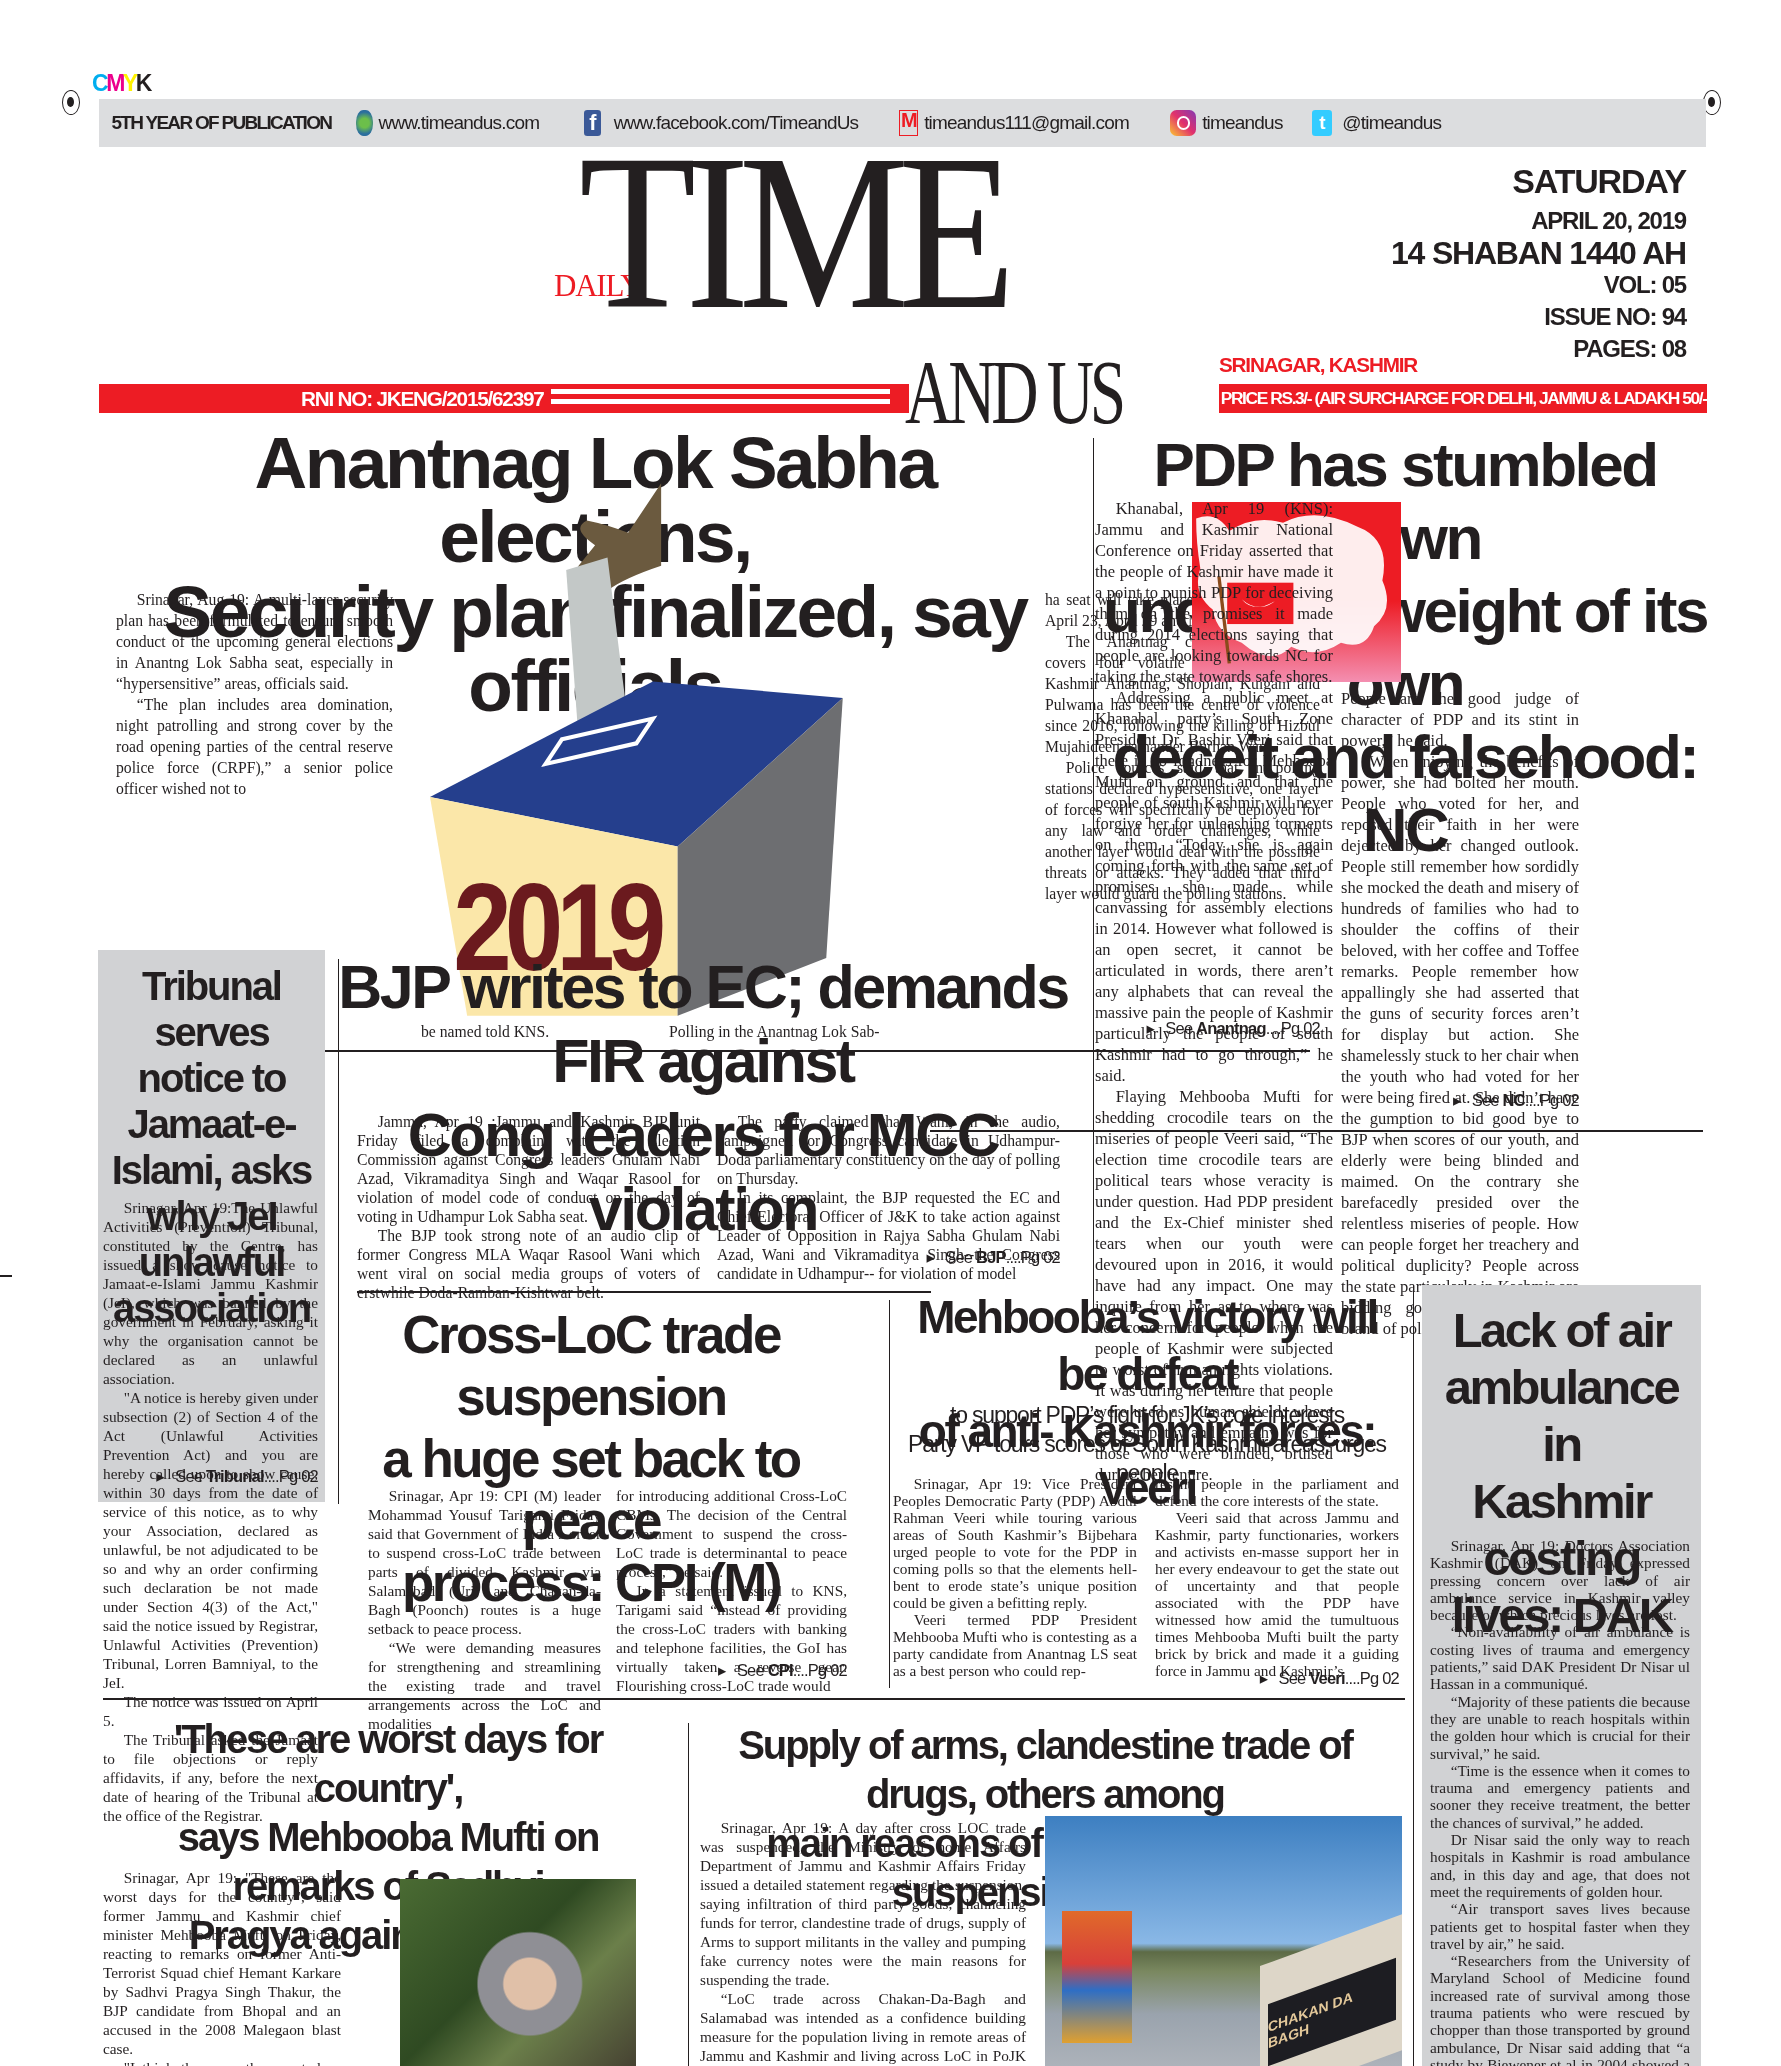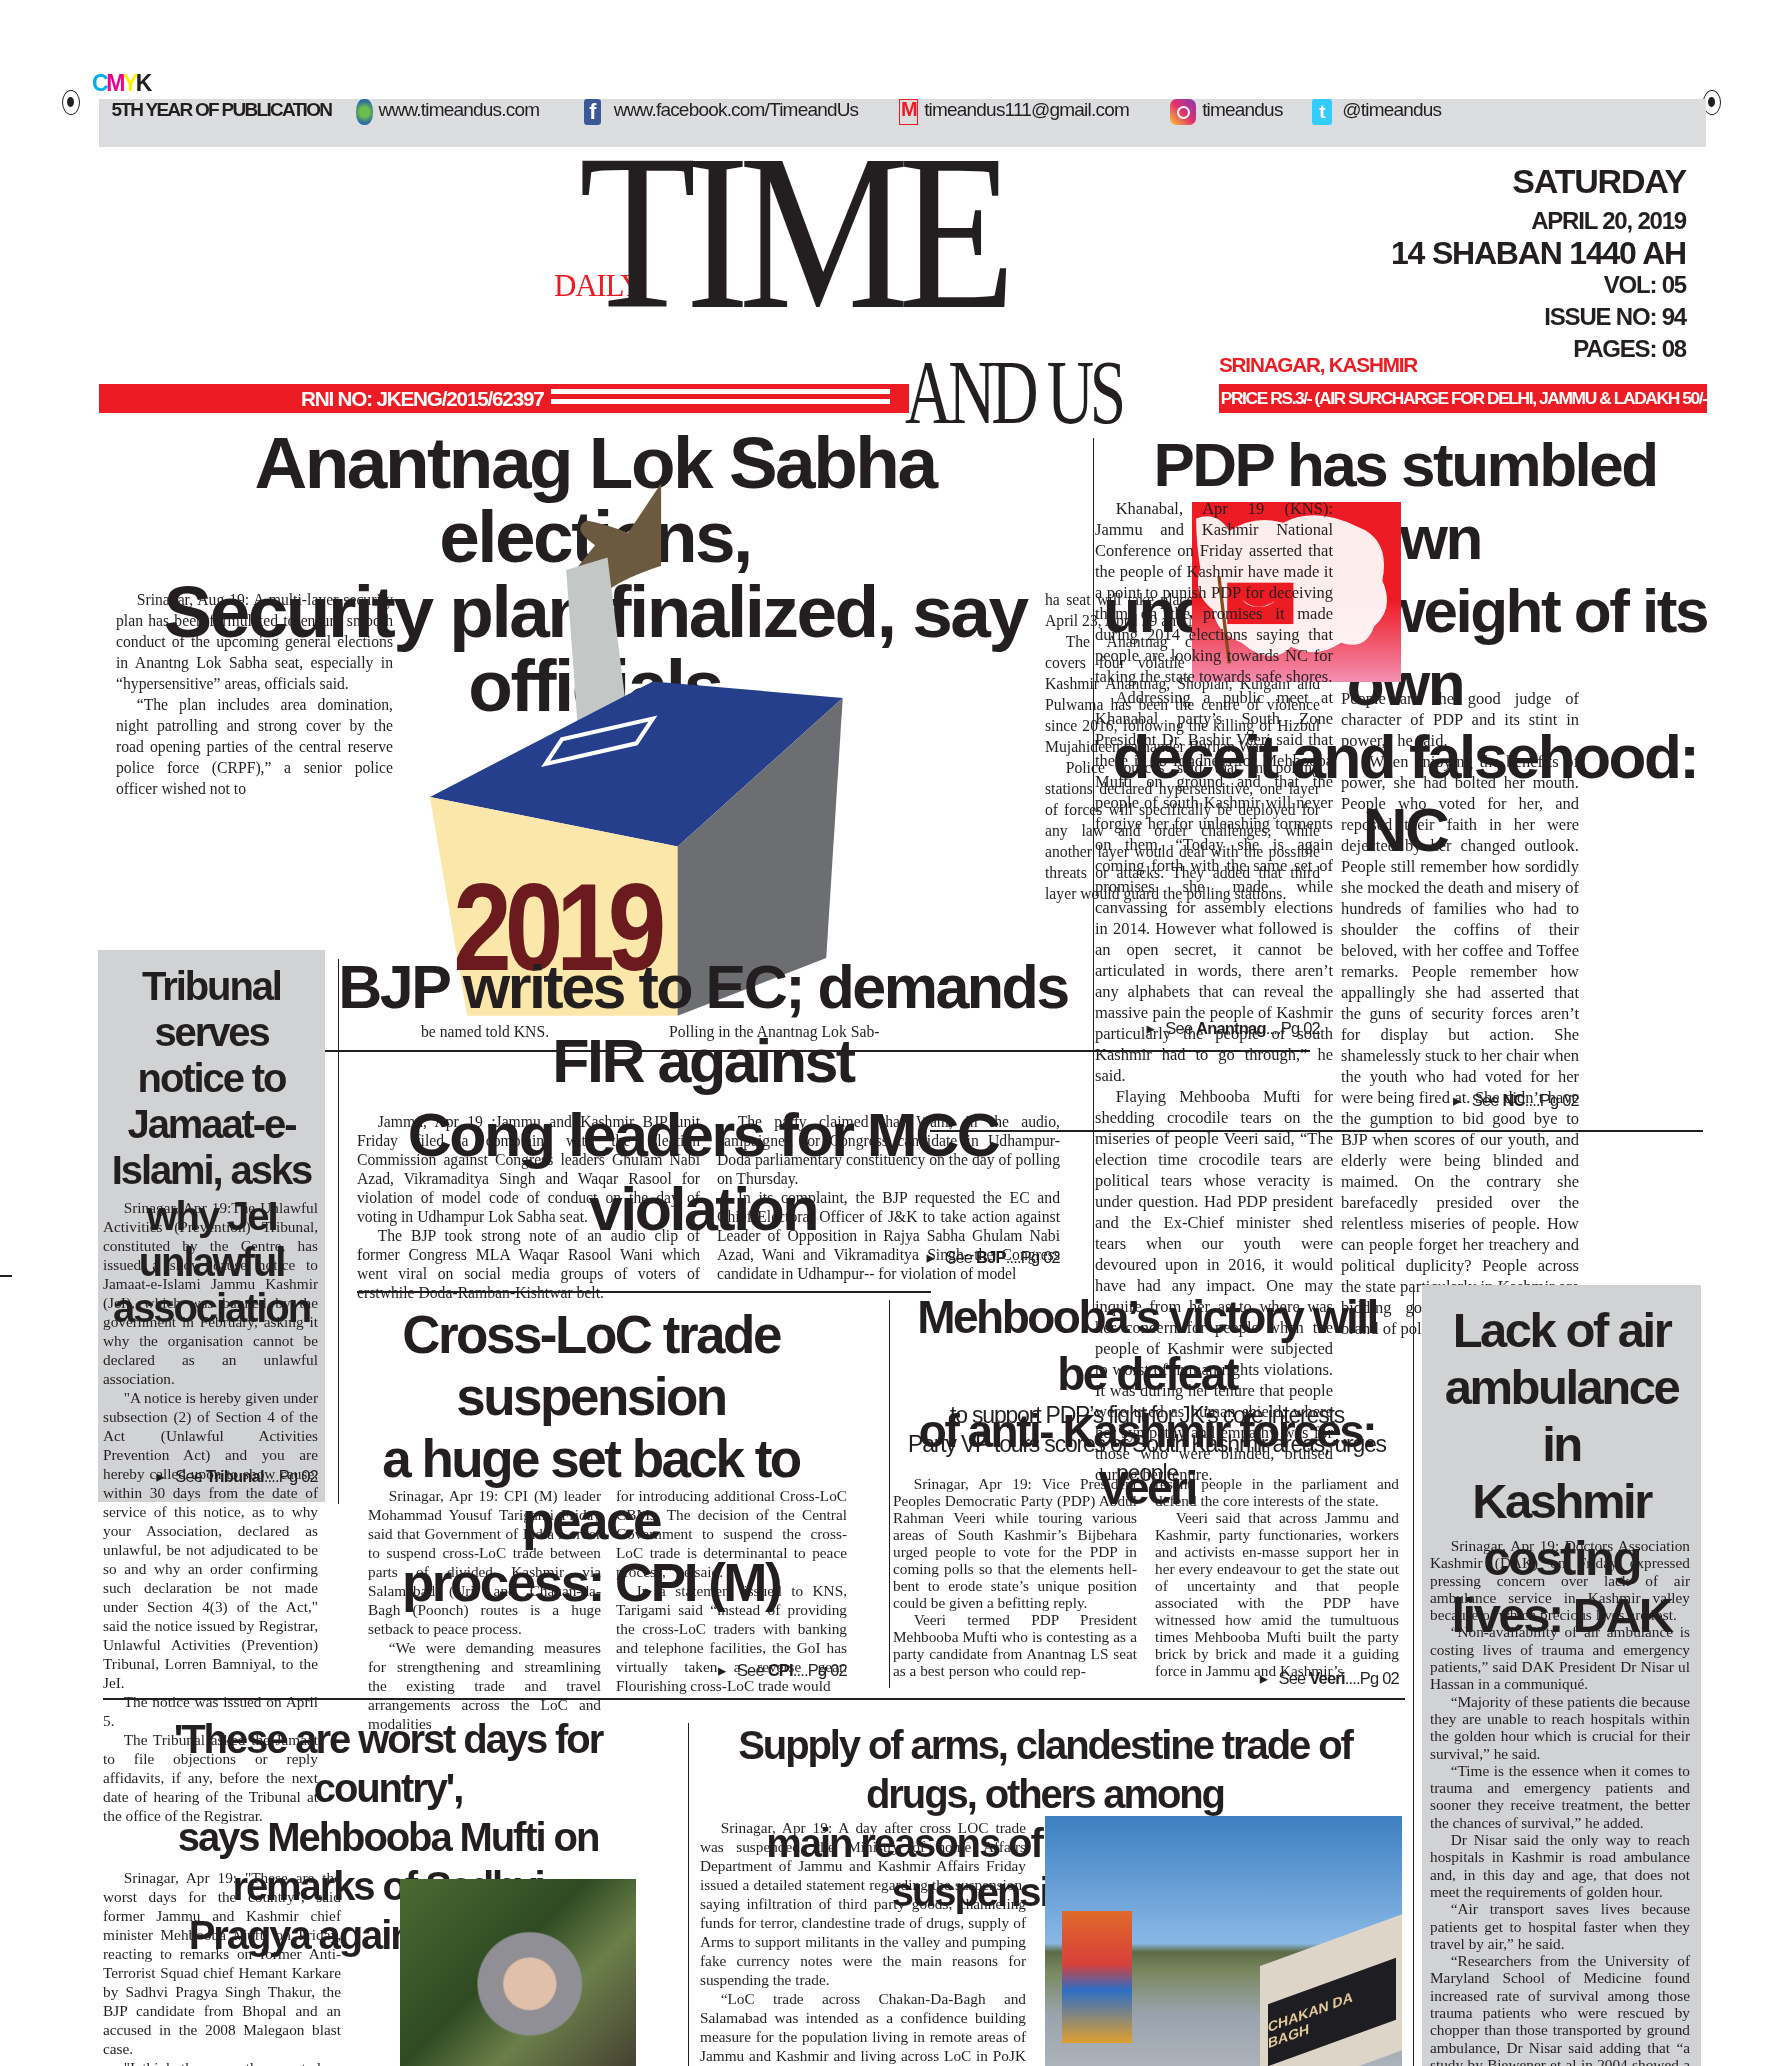--- a/index.html
+++ b/index.html
@@ -21,21 +21,21 @@
 </style>
 </head>
 <body>
 
 <div class="cmyk abs" style="left:92px;top:70px">
   <span style="color:#00aeef">C</span><span style="color:#ec008c">M</span><span style="color:#fff200">Y</span><span style="color:#231f20">K</span>
 </div>
 <div class="reg" style="left:62px;top:90px"></div>
 <div class="reg" style="left:1703px;top:90px"></div>
 
-<div class="abs" style="left:99px;top:99px;width:1607px;height:48px;background:#dcdddf;display:flex;font-family:'Liberation Sans',sans-serif;font-size:19px;letter-spacing:-0.8px;color:#231f20">
+<div class="abs" style="left:99px;top:99px;width:1607px;height:48px;background:#dcdddf;display:flex;align-items:center;font-family:'Liberation Sans',sans-serif;font-size:19px;letter-spacing:-0.8px;color:#231f20">
   <span style="margin-left:12.4px;font-weight:bold;letter-spacing:-1.7px">5TH YEAR OF PUBLICATION</span>
   <span style="margin-left:25px;width:16.5px;height:26.4px;background:radial-gradient(circle,#6cbf4a 30%,#2c6f9e 70%);border-radius:45%;display:inline-block"></span>
   <span style="margin-left:5.8px">www.timeandus.com</span>
   <span style="margin-left:45px;width:16.5px;height:26.4px;background:#3b5998;color:#fff;border-radius:3.3px;display:inline-flex;align-items:flex-end;justify-content:center;font-weight:bold;font-size:21.5px">f</span>
   <span style="margin-left:13px">www.facebook.com/TimeandUs</span>
   <span style="margin-left:41px;width:19px;height:26.4px;border:1.7px solid #ed1c24;display:inline-flex;align-items:flex-start;justify-content:center;color:#ed1c24;font-weight:bold;font-size:20px;line-height:19px">M</span>
   <span style="margin-left:5.8px">timeandus111@gmail.com</span>
   <span style="margin-left:41px;width:26.4px;height:26.4px;border-radius:6.6px;background:linear-gradient(45deg,#fdc830,#e1306c,#833ab4);display:inline-block;position:relative">
       <span style="position:absolute;left:6.6px;top:6.6px;width:13.2px;height:13.2px;border:2.1px solid #fff;border-radius:50%"></span>
     </span>

